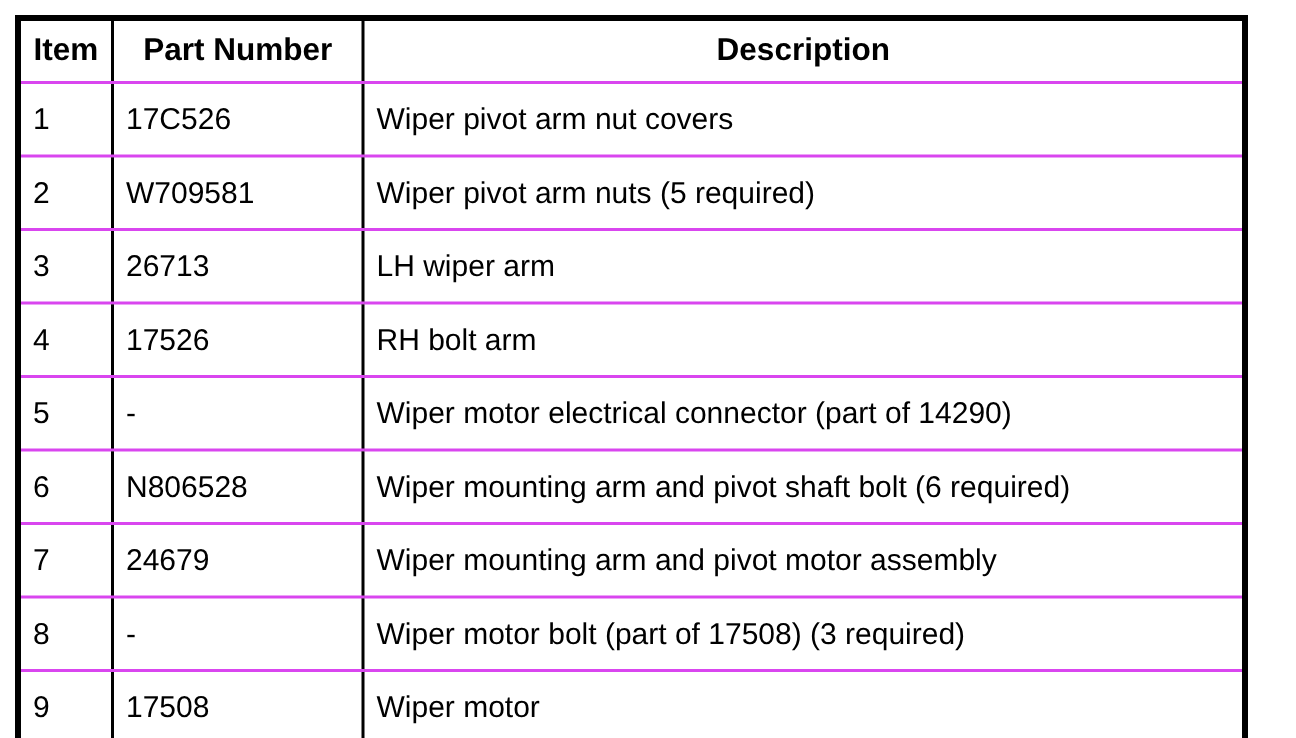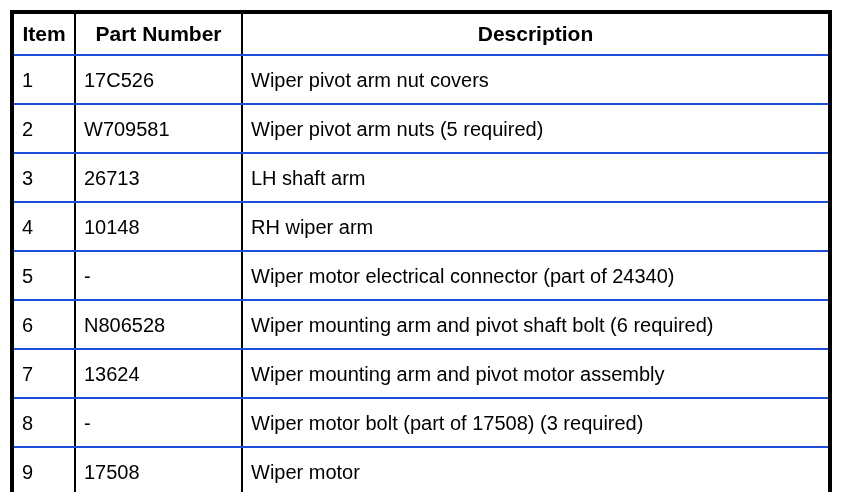--- a/index.html
+++ b/index.html
@@ -32,21 +32,21 @@
     background: #ffffff;
     border: 4px solid #000000;
   }
   .parts-table col.col-item   { width: 63px; }
   .parts-table col.col-part   { width: 167px; }
   .parts-table col.col-desc   { width: auto; }
 
   .parts-table th,
   .parts-table td {
     border-right: 2px solid #000000;
-    border-bottom: 2px solid #1d4ed8;
+    border-bottom: 2px solid #d946ef;
     padding: 0 8px;
     vertical-align: middle;
     line-height: 1.1;
     background: #ffffff;
   }
   .parts-table th:last-child,
   .parts-table td:last-child {
     border-right: none;
   }
   .parts-table tbody tr:last-child td {
@@ -101,40 +101,40 @@
         <td class="cell-desc">Wiper pivot arm nut covers</td>
       </tr>
       <tr>
         <td class="cell-item">2</td>
         <td class="cell-part">W709581</td>
         <td class="cell-desc">Wiper pivot arm nuts (5 required)</td>
       </tr>
       <tr>
         <td class="cell-item">3</td>
         <td class="cell-part">26713</td>
-        <td class="cell-desc">LH shaft arm</td>
+        <td class="cell-desc">LH wiper arm</td>
       </tr>
       <tr>
         <td class="cell-item">4</td>
-        <td class="cell-part">10148</td>
-        <td class="cell-desc">RH wiper arm</td>
+        <td class="cell-part">17526</td>
+        <td class="cell-desc">RH bolt arm</td>
       </tr>
       <tr>
         <td class="cell-item">5</td>
         <td class="cell-part">-</td>
-        <td class="cell-desc">Wiper motor electrical connector (part of 24340)</td>
+        <td class="cell-desc">Wiper motor electrical connector (part of 14290)</td>
       </tr>
       <tr>
         <td class="cell-item">6</td>
         <td class="cell-part">N806528</td>
         <td class="cell-desc">Wiper mounting arm and pivot shaft bolt (6 required)</td>
       </tr>
       <tr>
         <td class="cell-item">7</td>
-        <td class="cell-part">13624</td>
+        <td class="cell-part">24679</td>
         <td class="cell-desc">Wiper mounting arm and pivot motor assembly</td>
       </tr>
       <tr>
         <td class="cell-item">8</td>
         <td class="cell-part">-</td>
         <td class="cell-desc">Wiper motor bolt (part of 17508) (3 required)</td>
       </tr>
       <tr>
         <td class="cell-item">9</td>
         <td class="cell-part">17508</td>

